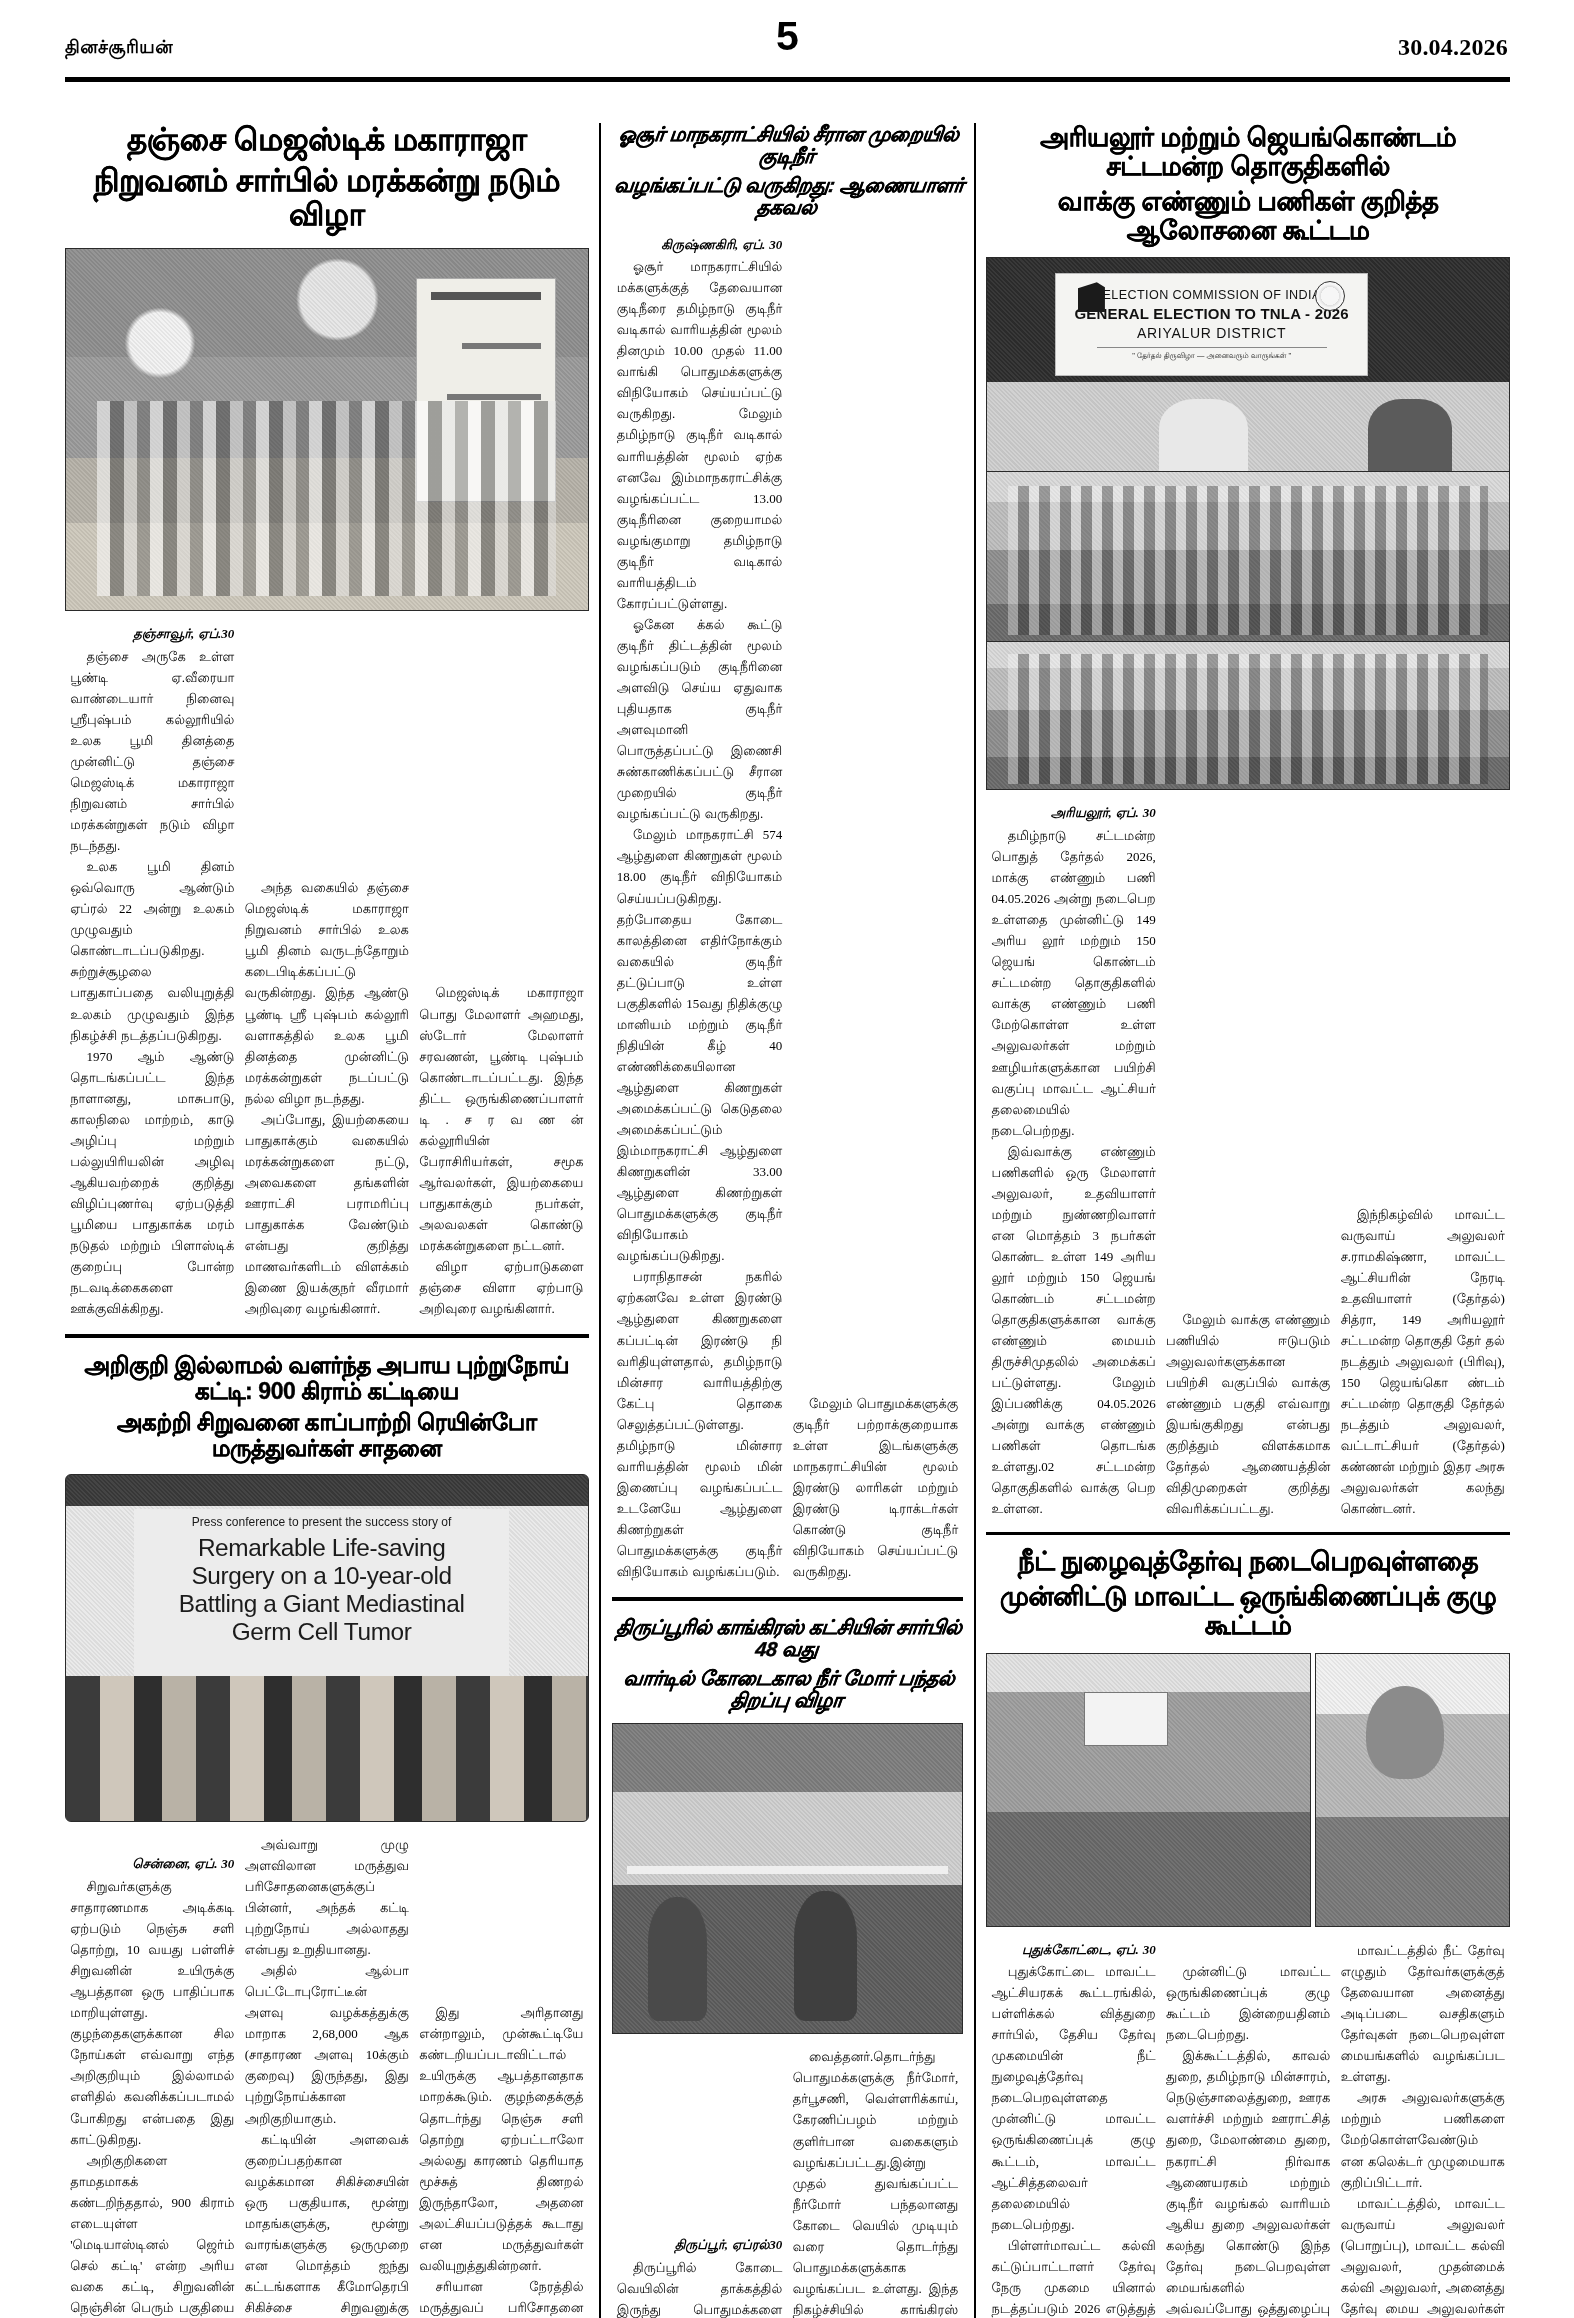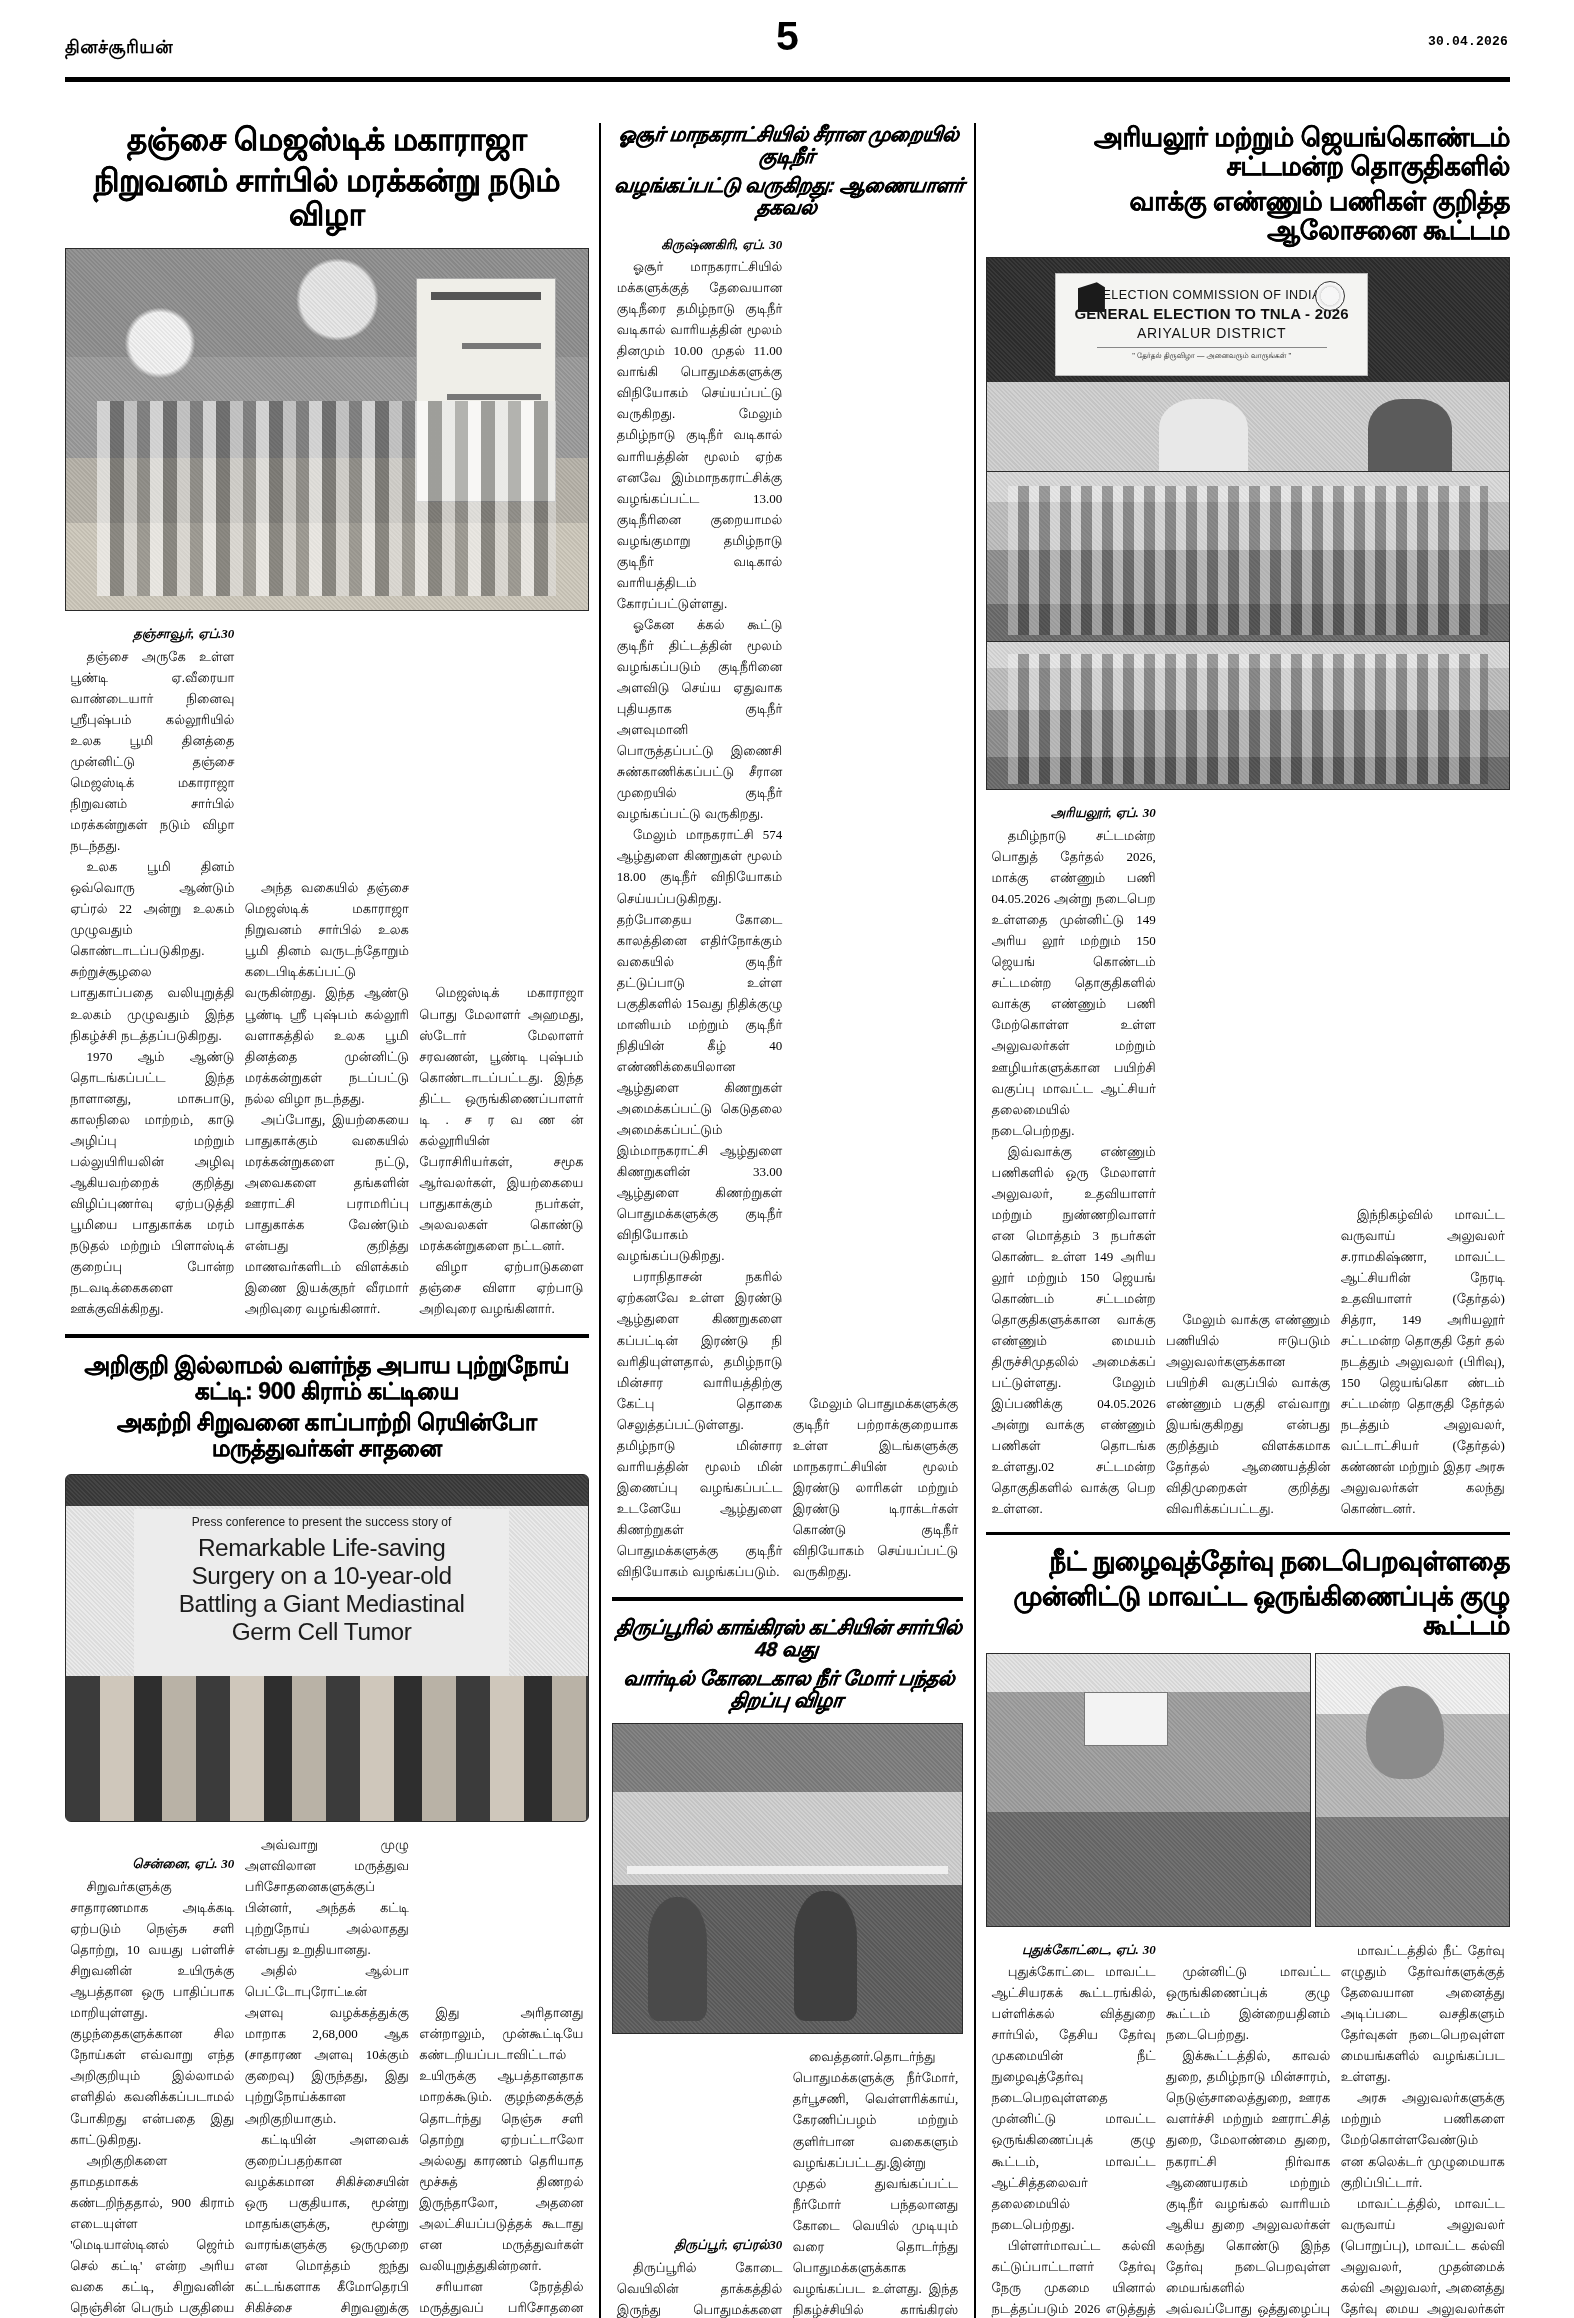--- a/index.html
+++ b/index.html
@@ -21,22 +21,22 @@
     font-family:"Liberation Sans", sans-serif;
     font-weight:700; font-size:18px; letter-spacing:0.4px;
   }
   .mh-page{
     position:absolute; left:0; right:0; top:16.3px;
     text-align:center; font-family:"Liberation Sans", sans-serif;
     font-weight:900; font-size:41px; line-height:1;
   }
   .mh-date{
     position:absolute; right:67px; top:34px;
-    font-family:Liberation Mono, monospace;
-    font-weight:700; font-size:13px; letter-spacing:0.2px;
+    font-family:Liberation Serif, serif;
+    font-weight:700; font-size:24px; letter-spacing:0.2px;
   }
   .mh-rule{
     position:absolute; left:65px; right:65px; top:77px; height:5.2px; background:#000;
   }
 
   
   .page{
     position:absolute; left:65px; top:87px;
     width:1445px; height:2199px;
     display:flex;
@@ -51,21 +51,21 @@
   
   .hl{
     font-family:"Liberation Sans", sans-serif;
     font-weight:900;
     text-align:center;
     line-height:1.12;
     letter-spacing:-0.4px;
     -webkit-text-stroke:0.4px #000;
   }
   .hl-xl{ font-size:31px; }
-  .hl-lg{ font-size:26px;text-align:right; }
+  .hl-lg{ font-size:26px; }
   .hl-md{ font-size:23px; }
   .hl-sm{ font-size:20px; }
   .hl-slant{ font-style:italic; transform:skewX(-6deg); }
   .rule-hv{ height:3.7px; background:#000; }
 
   
   .photo{
     position:relative; width:100%;
     background:#6e6e6e; overflow:hidden;
     border:0.7px solid #2a2a2a;

